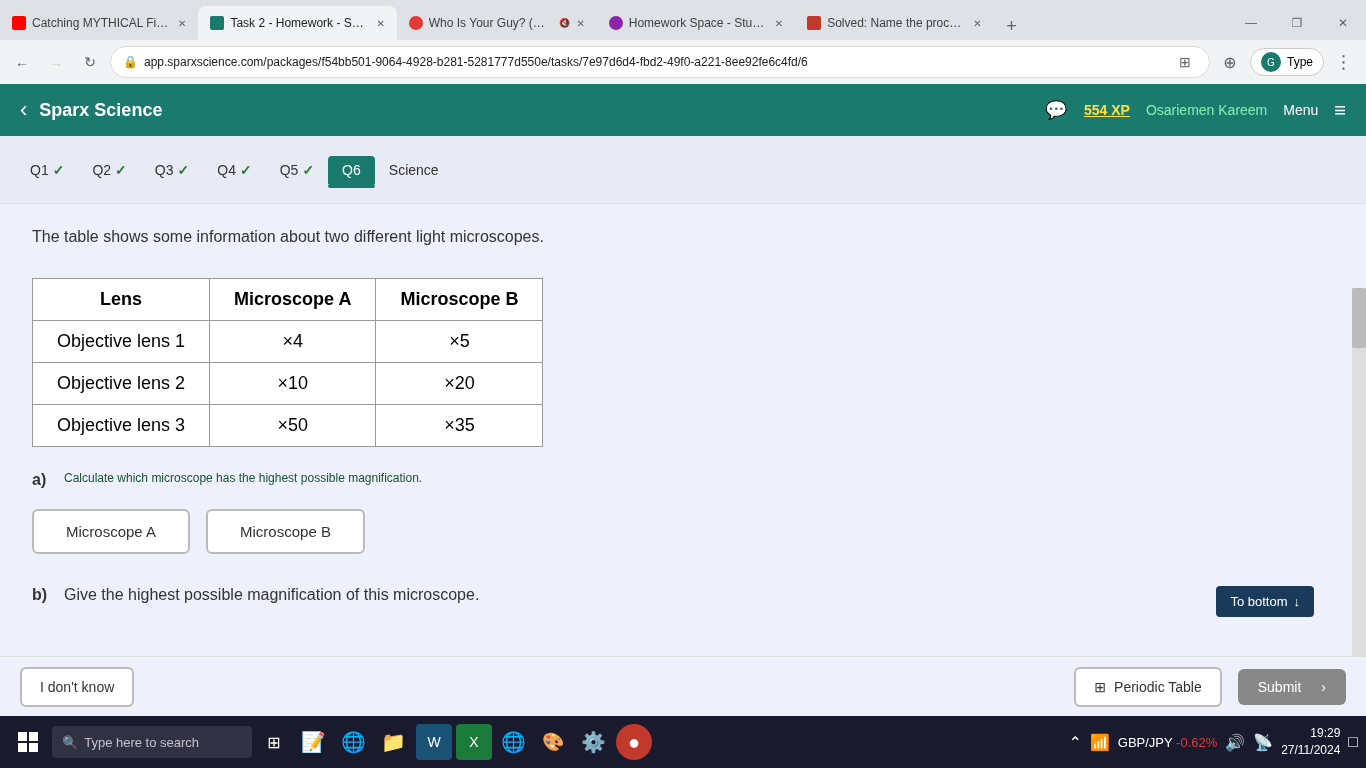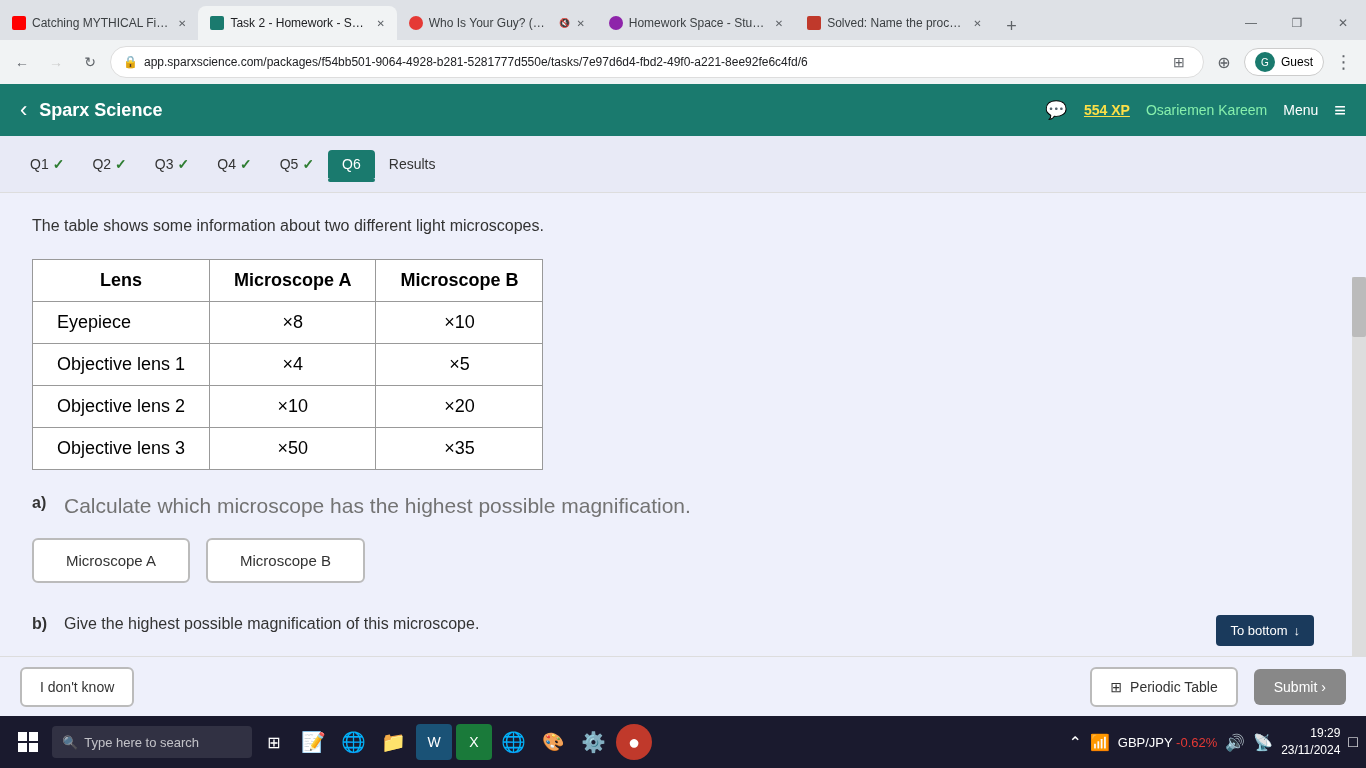--- a/index.html
+++ b/index.html
@@ -32,43 +32,43 @@
     .addr-icon-btn { width: 24px; height: 24px; border-radius: 50%; display: flex; align-items: center; justify-content: center; font-size: 12px; color: #5f6368; cursor: pointer; }
     .profile-btn { background: white; border: 1px solid #ccc; border-radius: 20px; height: 28px; padding: 0 10px; display: flex; align-items: center; gap: 6px; font-size: 12px; cursor: pointer; }
     .profile-icon { width: 20px; height: 20px; border-radius: 50%; background: #1a7a6e; display: flex; align-items: center; justify-content: center; font-size: 10px; color: white; }
 
     
     .app-header { background: #1a7a6e; height: 52px; display: flex; align-items: center; padding: 0 20px; }
     .app-header .back-btn { color: white; font-size: 22px; cursor: pointer; margin-right: 12px; }
     .header-right { margin-left: auto; display: flex; align-items: center; gap: 16px; }
 
     
-    .question-nav { background: #e8eaf6; height: 57px; display: flex; align-items: center; padding: 16px 16px; border-bottom: 1px solid #ddd; }
+    .question-nav { background: #e8eaf6; height: 68px; display: flex; align-items: center; padding: 16px 16px; border-bottom: 1px solid #ddd; }
     .q-btn { display: flex; align-items: center; gap: 4px; padding: 6px 14px; border-radius: 4px; font-size: 14px; cursor: pointer; color: #333; }
     .q-btn .check { color: #2e7d32; font-weight: bold; }
     .q-btn.active { background: #1a7a6e; color: white; border-radius: 4px 4px 0 0; align-items: center; }
     .q-btn.active::after { content: ''; display: block; position: absolute; bottom: 0; }
     .results-btn { padding: 6px 14px; font-size: 14px; cursor: pointer; color: #333; }
-    .question-text { font-size: 16px; color: #333; margin-bottom: 24px; }
+    .question-text { font-size: 16px; color: #333; margin-bottom: 32px; }
 
     
     table { border-collapse: collapse; margin-bottom: 24px; }
     table td, table th { border: 1px solid #999; padding: 10px 24px; font-size: 18px; text-align: center; background: white; }
     table th { font-weight: bold; }
     table td:first-child { text-align: left; }
 
     
     .answer-btns { display: flex; gap: 16px; margin-bottom: 32px; }
     .answer-btn { padding: 12px 32px; border: 2px solid #bbb; border-radius: 6px; background: white; font-size: 15px; cursor: pointer; color: #333; }
 
     
     .bottom-bar { position: absolute; bottom: 52px; left: 0; right: 0; background: #eef0fb; border-top: 1px solid #ddd; height: 60px; display: flex; align-items: center; padding: 0 20px; gap: 16px; }
     .dont-know-btn { padding: 10px 18px; border: 2px solid #bbb; border-radius: 6px; background: white; font-size: 14px; cursor: pointer; color: #333; text-align: center; }
     .periodic-btn { padding: 10px 18px; border: 2px solid #bbb; border-radius: 6px; background: white; font-size: 14px; cursor: pointer; color: #333; display: flex; align-items: center; gap: 8px; margin-left: auto; }
-    .submit-btn { padding: 10px 20px; border: none; border-radius: 6px; background: #888; font-size: 14px; cursor: pointer; color: white; display: flex; align-items: center; gap: 4px; }
+    .submit-btn { padding: 10px 20px; border: none; border-radius: 6px; background: #888; font-size: 14px; cursor: pointer; color: white; display: flex; align-items: center; gap: 20px; }
 
     
     .scroll-track { position: absolute; right: 0; top: 84px; bottom: 52px; width: 14px; background: #ddd; }
     .scroll-thumb { position: absolute; top: 0; width: 14px; height: 60px; background: #bbb; border-radius: 2px; }
 
     
     .taskbar { position: absolute; bottom: 0; left: 0; right: 0; height: 52px; background: #1a1a2e; display: flex; align-items: center; padding: 0 8px; gap: 4px; }
     .taskbar-start { width: 40px; height: 40px; background: transparent; display: flex; align-items: center; justify-content: center; cursor: pointer; }
     .taskbar-search { background: rgba(255,255,255,0.1); border-radius: 4px; height: 32px; display: flex; align-items: center; padding: 0 10px; gap: 6px; color: rgba(255,255,255,0.7); font-size: 13px; width: 200px; cursor: pointer; }
     .taskbar-icon { width: 36px; height: 36px; display: flex; align-items: center; justify-content: center; cursor: pointer; border-radius: 4px; font-size: 20px; }
@@ -125,21 +125,21 @@
     <div class="address-box">
       <span class="address-lock">🔒</span>
       <span class="address-text">app.sparxscience.com/packages/f54bb501-9064-4928-b281-5281777d550e/tasks/7e97d6d4-fbd2-49f0-a221-8ee92fe6c4fd/6</span>
       <div class="address-actions">
         <div class="addr-icon-btn" style="font-size:14px;">⊞</div>
       </div>
     </div>
     <div class="nav-btn" style="font-size:16px;">⊕</div>
     <div class="profile-btn">
       <div class="profile-icon">G</div>
-      <span>Guest</span>
+      <span>Type</span>
     </div>
     <div class="nav-btn" style="font-size:18px; letter-spacing:1px;">⋮</div>
   </div>
 </div>
 
 <div class="app-header">
   <div class="back-btn">‹</div>
   <span style="color:white;font-size:18px;font-weight:bold;">Sparx Science</span>
   <div class="header-right">
     <span style="color:white;font-size:18px;cursor:pointer;">💬</span>
@@ -168,62 +168,57 @@
     <span class="check">✓</span>
   </div>
   <div class="q-btn">
     <span>Q5</span>
     <span class="check">✓</span>
   </div>
   <div class="q-btn active" style="position:relative;">
     <span>Q6</span>
     <span style="position:absolute;bottom:-4px;left:0;right:0;height:4px;background:#1a7a6e;border-radius:2px;"></span>
   </div>
-  <div class="results-btn">Results</div>
+  <div class="results-btn">Science</div>
 </div>
 
 <div class="content-area">
   <div class="content-inner">
     <p class="question-text">The table shows some information about two different light microscopes.</p>
 
     <table>
       <thead>
         <tr>
           <th>Lens</th>
           <th>Microscope A</th>
           <th>Microscope B</th>
         </tr>
       </thead>
       <tbody>
         <tr>
-          <td>Eyepiece</td>
-          <td>×8</td>
-          <td>×10</td>
-        </tr>
-        <tr>
           <td>Objective lens 1</td>
           <td>×4</td>
           <td>×5</td>
         </tr>
         <tr>
           <td>Objective lens 2</td>
           <td>×10</td>
           <td>×20</td>
         </tr>
         <tr>
           <td>Objective lens 3</td>
           <td>×50</td>
           <td>×35</td>
         </tr>
       </tbody>
     </table>
 
     <div style="display:flex;align-items:flex-start;gap:8px;margin-bottom:20px;">
       <span style="font-size:16px;font-weight:bold;color:#333;min-width:24px;">a)</span>
-      <span style="font-size:21px;color:#737373;">Calculate which microscope has the highest possible magnification.</span>
+      <span style="font-size:12px;color:#14532d;">Calculate which microscope has the highest possible magnification.</span>
     </div>
 
     <div class="answer-btns">
       <button class="answer-btn">Microscope A</button>
       <button class="answer-btn">Microscope B</button>
     </div>
 
     <div style="display:flex;align-items:flex-start;gap:8px;margin-bottom:12px;position:relative;">
       <span style="font-size:16px;font-weight:bold;color:#333;min-width:24px;">b)</span>
       <span style="font-size:16px;color:#333;">Give the highest possible magnification of this microscope.</span>
@@ -278,17 +273,17 @@
     <span class="sys-icon">⌃</span>
     <span class="sys-icon">📶</span>
     <span style="font-size:13px;">
       <span>GBP/JPY</span>
       <span style="color:#e53935;">-0.62%</span>
     </span>
     <span class="sys-icon">🔊</span>
     <span class="sys-icon">📡</span>
     <div class="time-block">
       <div>19:29</div>
-      <div>23/11/2024</div>
+      <div>27/11/2024</div>
     </div>
     <span class="sys-icon">□</span>
   </div>
 </div>
 
 </body></html>

